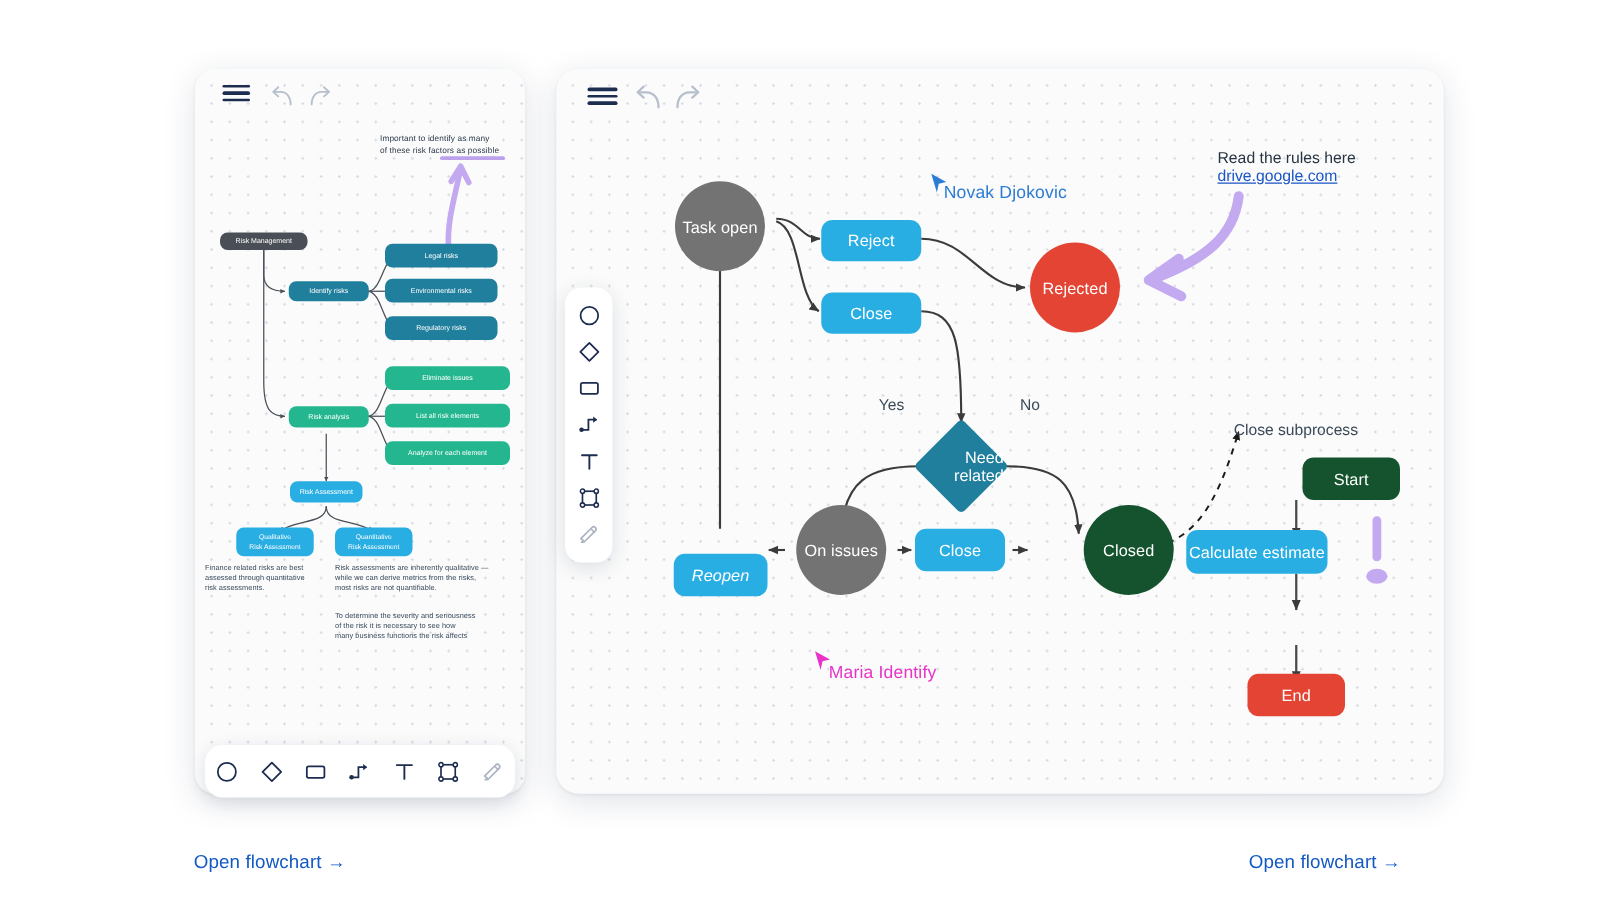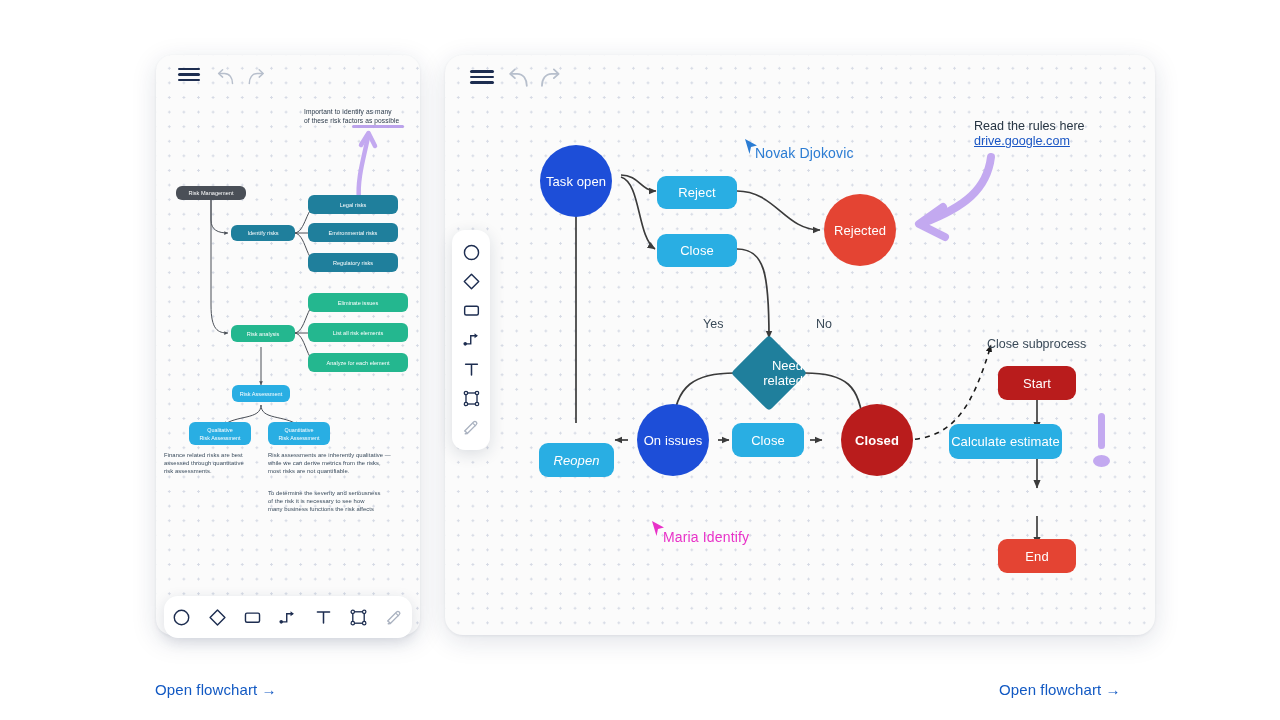--- a/index.html
+++ b/index.html
@@ -90,24 +90,24 @@
   }
 
   
   .rnode{
     position:absolute;display:flex;align-items:center;justify-content:center;
     text-align:center;color:#fff;box-sizing:border-box;
     font-size:13px;line-height:15px;letter-spacing:.1px;
   }
   .r-circle{border-radius:50%;}
   .r-round{border-radius:9px;}
-  .c-orange{background:#1d4ed8;}
+  .c-orange{background:#737373;}
   .c-blue{background:#29aee3;}
   .c-red{background:#e44433;}
-  .c-green{background:#b91c1c;}
+  .c-green{background:#14532d;margin-left:44px;}
 
   .diamond{
     position:absolute;background:#1f7f9c;
     transform:rotate(45deg);border-radius:4px;
   }
   .diamond-label{
     position:absolute;display:flex;align-items:center;justify-content:center;
     color:#fff;font-size:13px;line-height:15px;text-align:center;
   }
 
@@ -350,21 +350,21 @@
       <span>Need</span>
       <span>related</span>
     </div>
 
     <div class="rnode r-round c-blue" style="left:94px;top:388px;width:75px;height:34px;font-style:italic;">Reopen</div>
 
     <div class="rnode r-circle c-orange" style="left:192px;top:349px;width:72px;height:72px;">On issues</div>
 
     <div class="rnode r-round c-blue" style="left:287px;top:368px;width:72px;height:34px;">Close</div>
 
-    <div class="rnode r-circle c-green" style="left:396px;top:349px;width:72px;height:72px;font-weight:bold;">Closed</div>
+    <div class="rnode r-circle c-green" style="left:378px;top:349px;width:72px;height:72px;">Closed</div>
 
     <div class="rnode r-round c-green" style="left:553px;top:311px;width:78px;height:34px;">Start</div>
     <div class="rnode r-round c-blue" style="left:504px;top:369px;width:113px;height:35px;">Calculate estimate</div>
     <div class="rnode r-round c-red" style="left:553px;top:484px;width:78px;height:34px;">End</div>
 
     <div class="elabel" style="left:258px;top:262px;">Yes</div>
     <div class="elabel" style="left:371px;top:262px;">No</div>
     <div class="elabel" style="left:542px;top:282px;">Close subprocess</div>
 
     <div class="rules" style="left:529px;top:64px;">Read the rules here</div>

